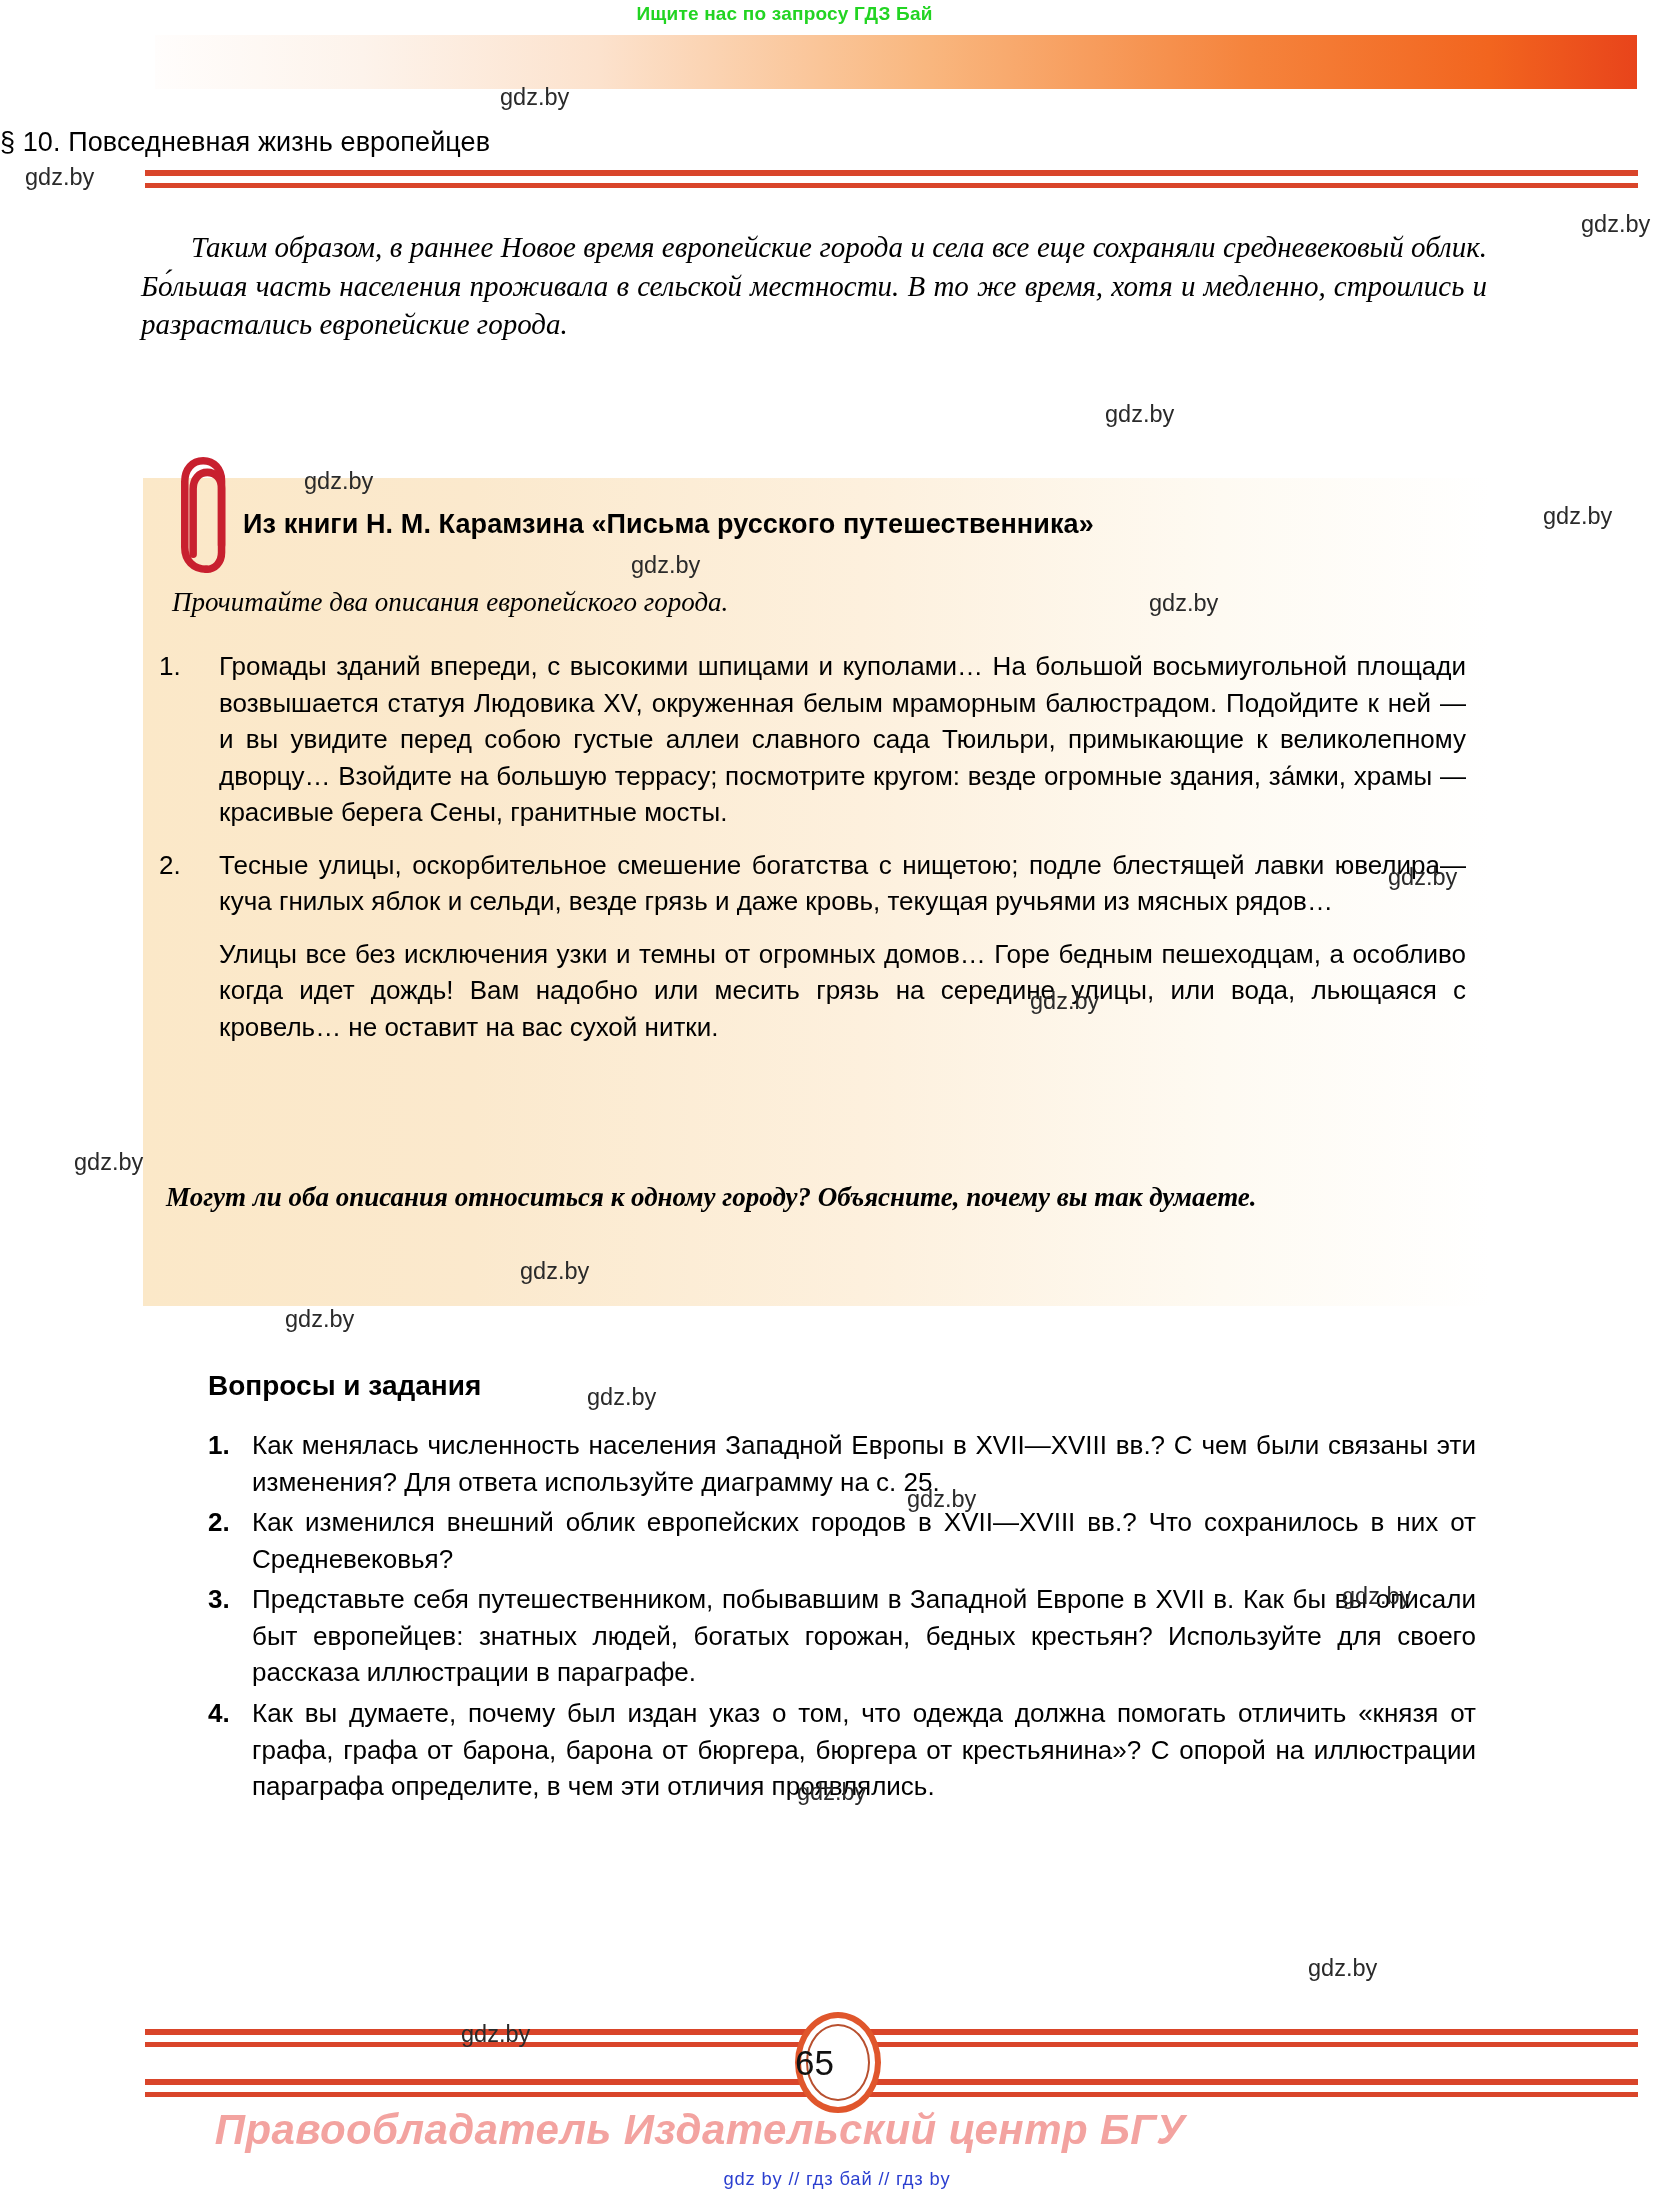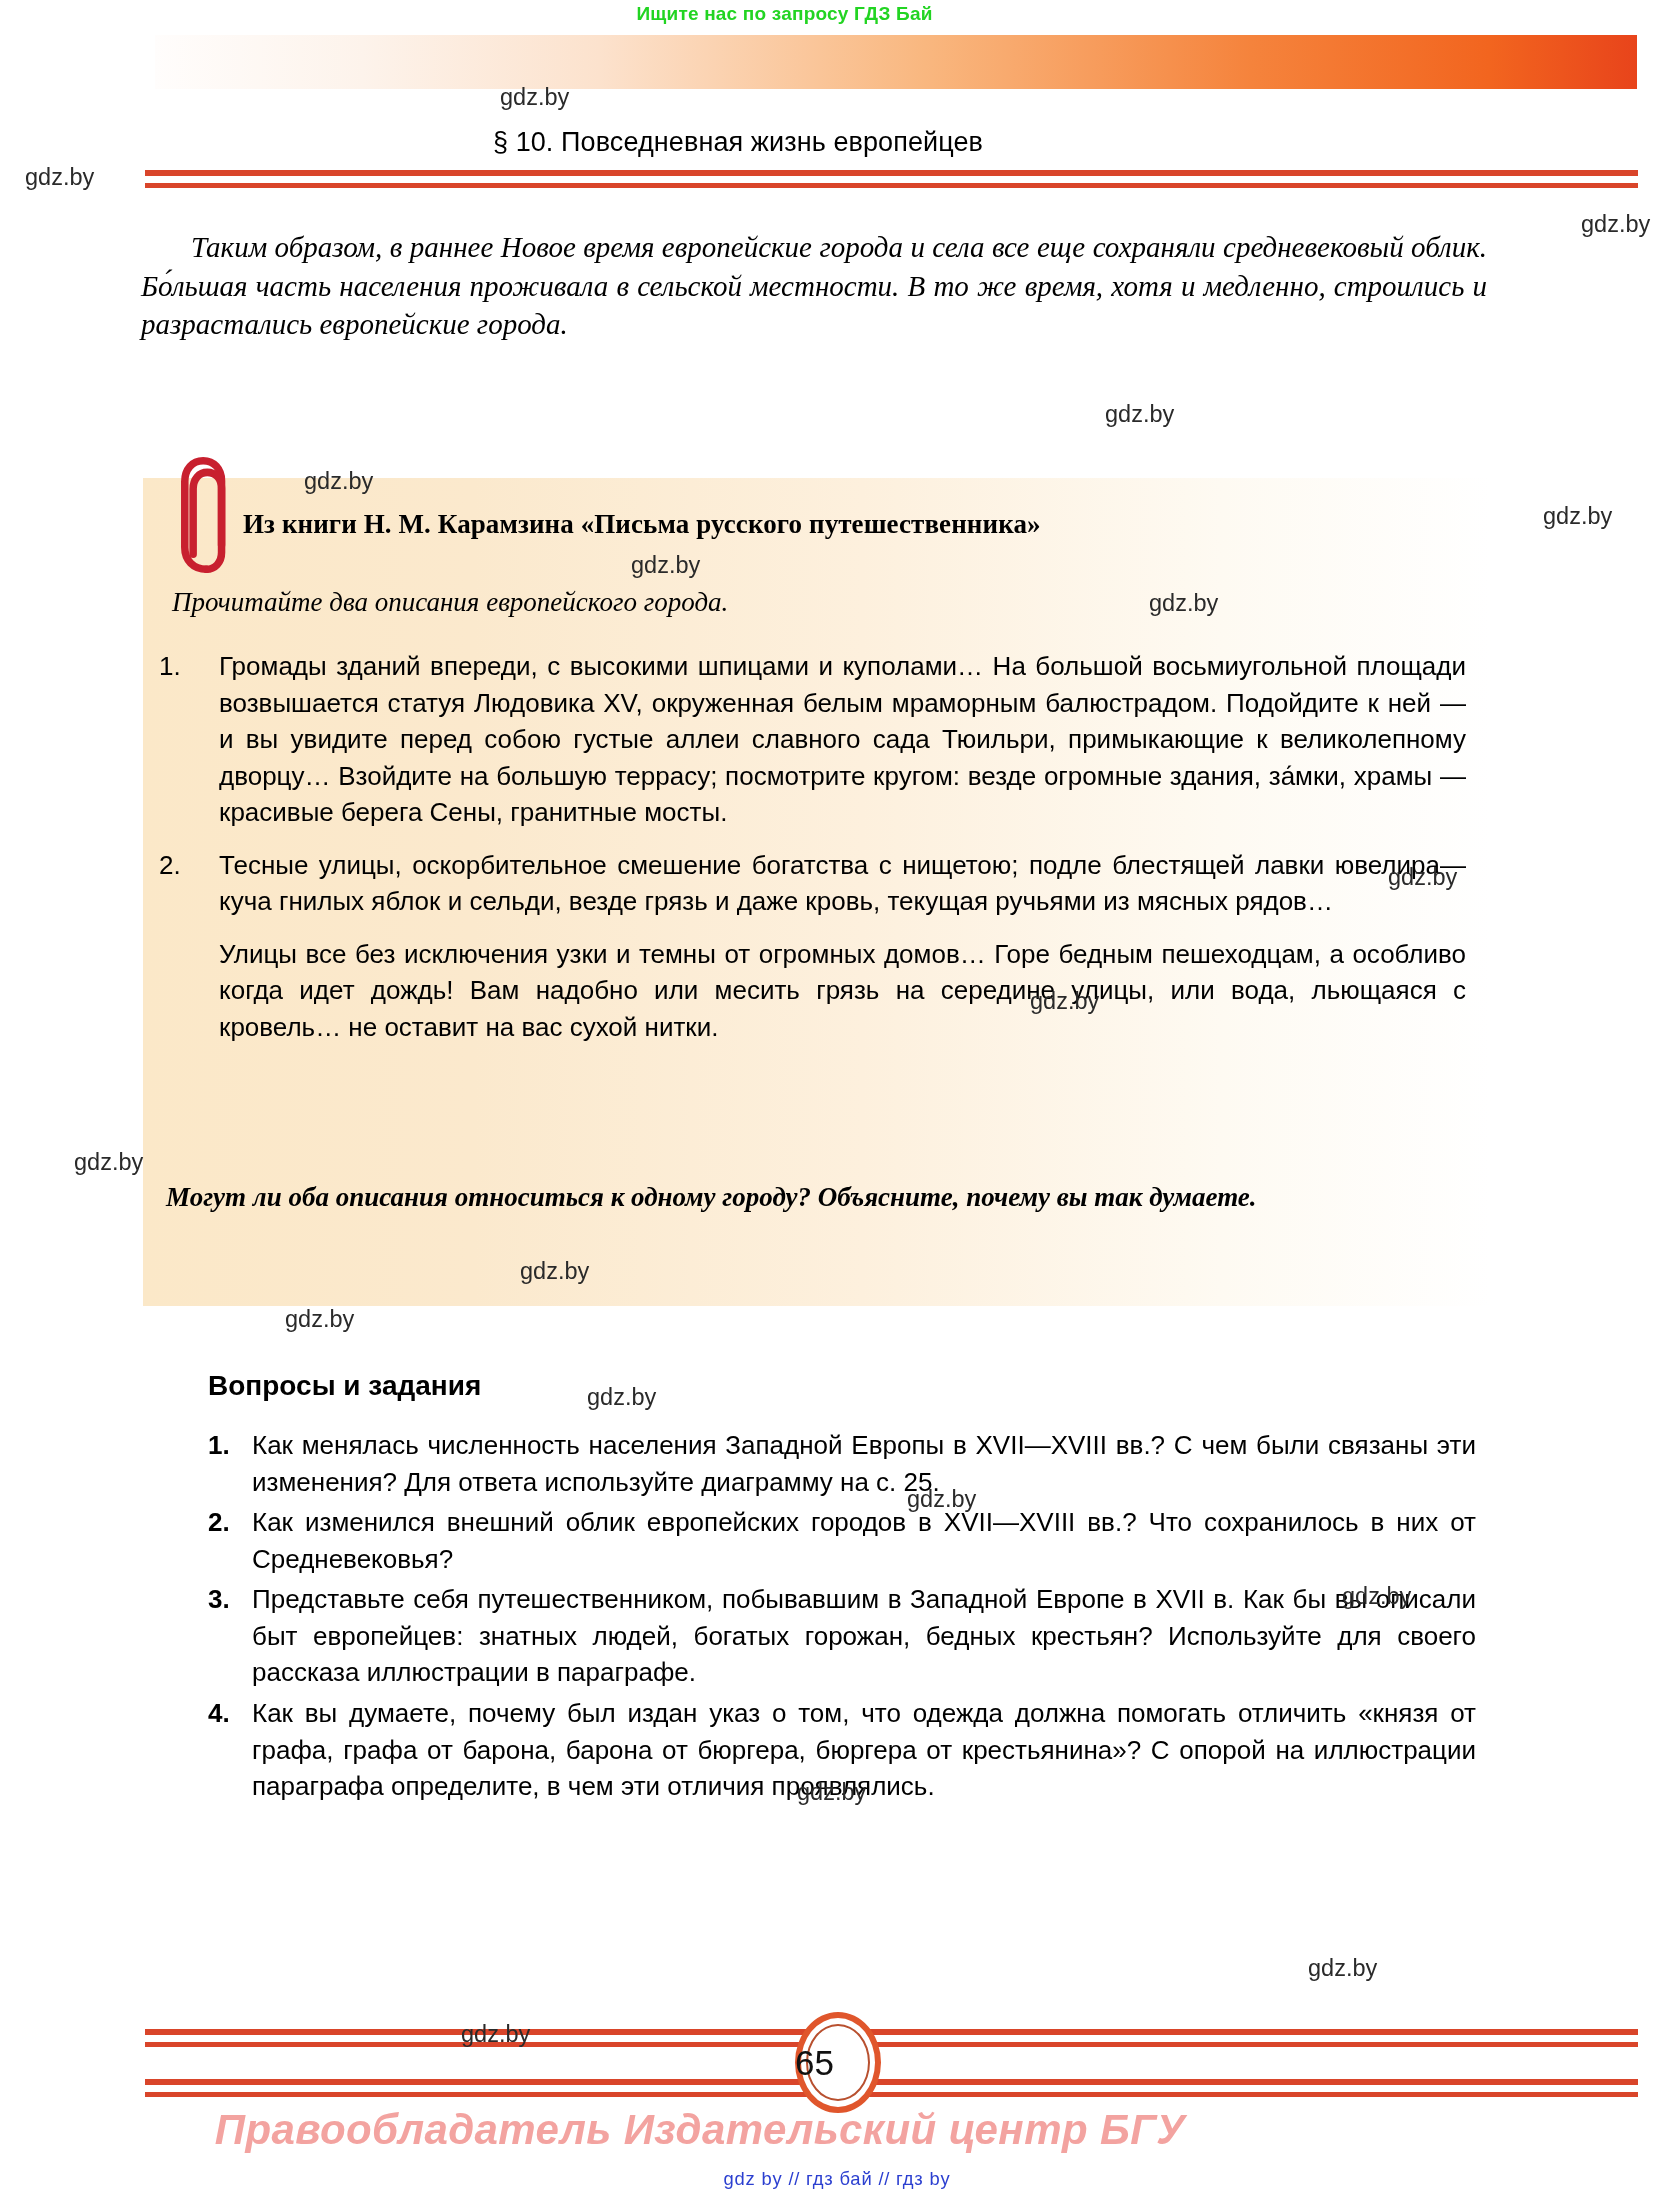--- a/index.html
+++ b/index.html
@@ -51,21 +51,21 @@
         #f2651f 90%,
         #e8441b 100%);
   }
 
   
   .running-head {
     position: absolute;
     left: 0;
     top: 127px;
     width: 1476px;
-    text-align: center;
+    text-align: left;
     font-family: "Liberation Sans", sans-serif;
     font-size: 27px;
     color: #000;
     letter-spacing: 0.1px;
   }
 
   
   .rule-pair {
     position: absolute;
     left: 145px;
@@ -107,21 +107,21 @@
         #fbe9cd 22%,
         #fdf0dd 48%,
         #fefaf2 72%,
         #ffffff 90%,
         #ffffff 100%);
   }
   .callout-title {
     position: absolute;
     left: 243px;
     top: 509px;
-    font-family: Liberation Serif, serif;
+    font-family: Liberation Sans, sans-serif;
     font-weight: bold;
     font-size: 27px;
     color: #000;
     letter-spacing: 0.1px;
   }
   .callout-lead {
     position: absolute;
     left: 172px;
     top: 587px;
     width: 1308px;

